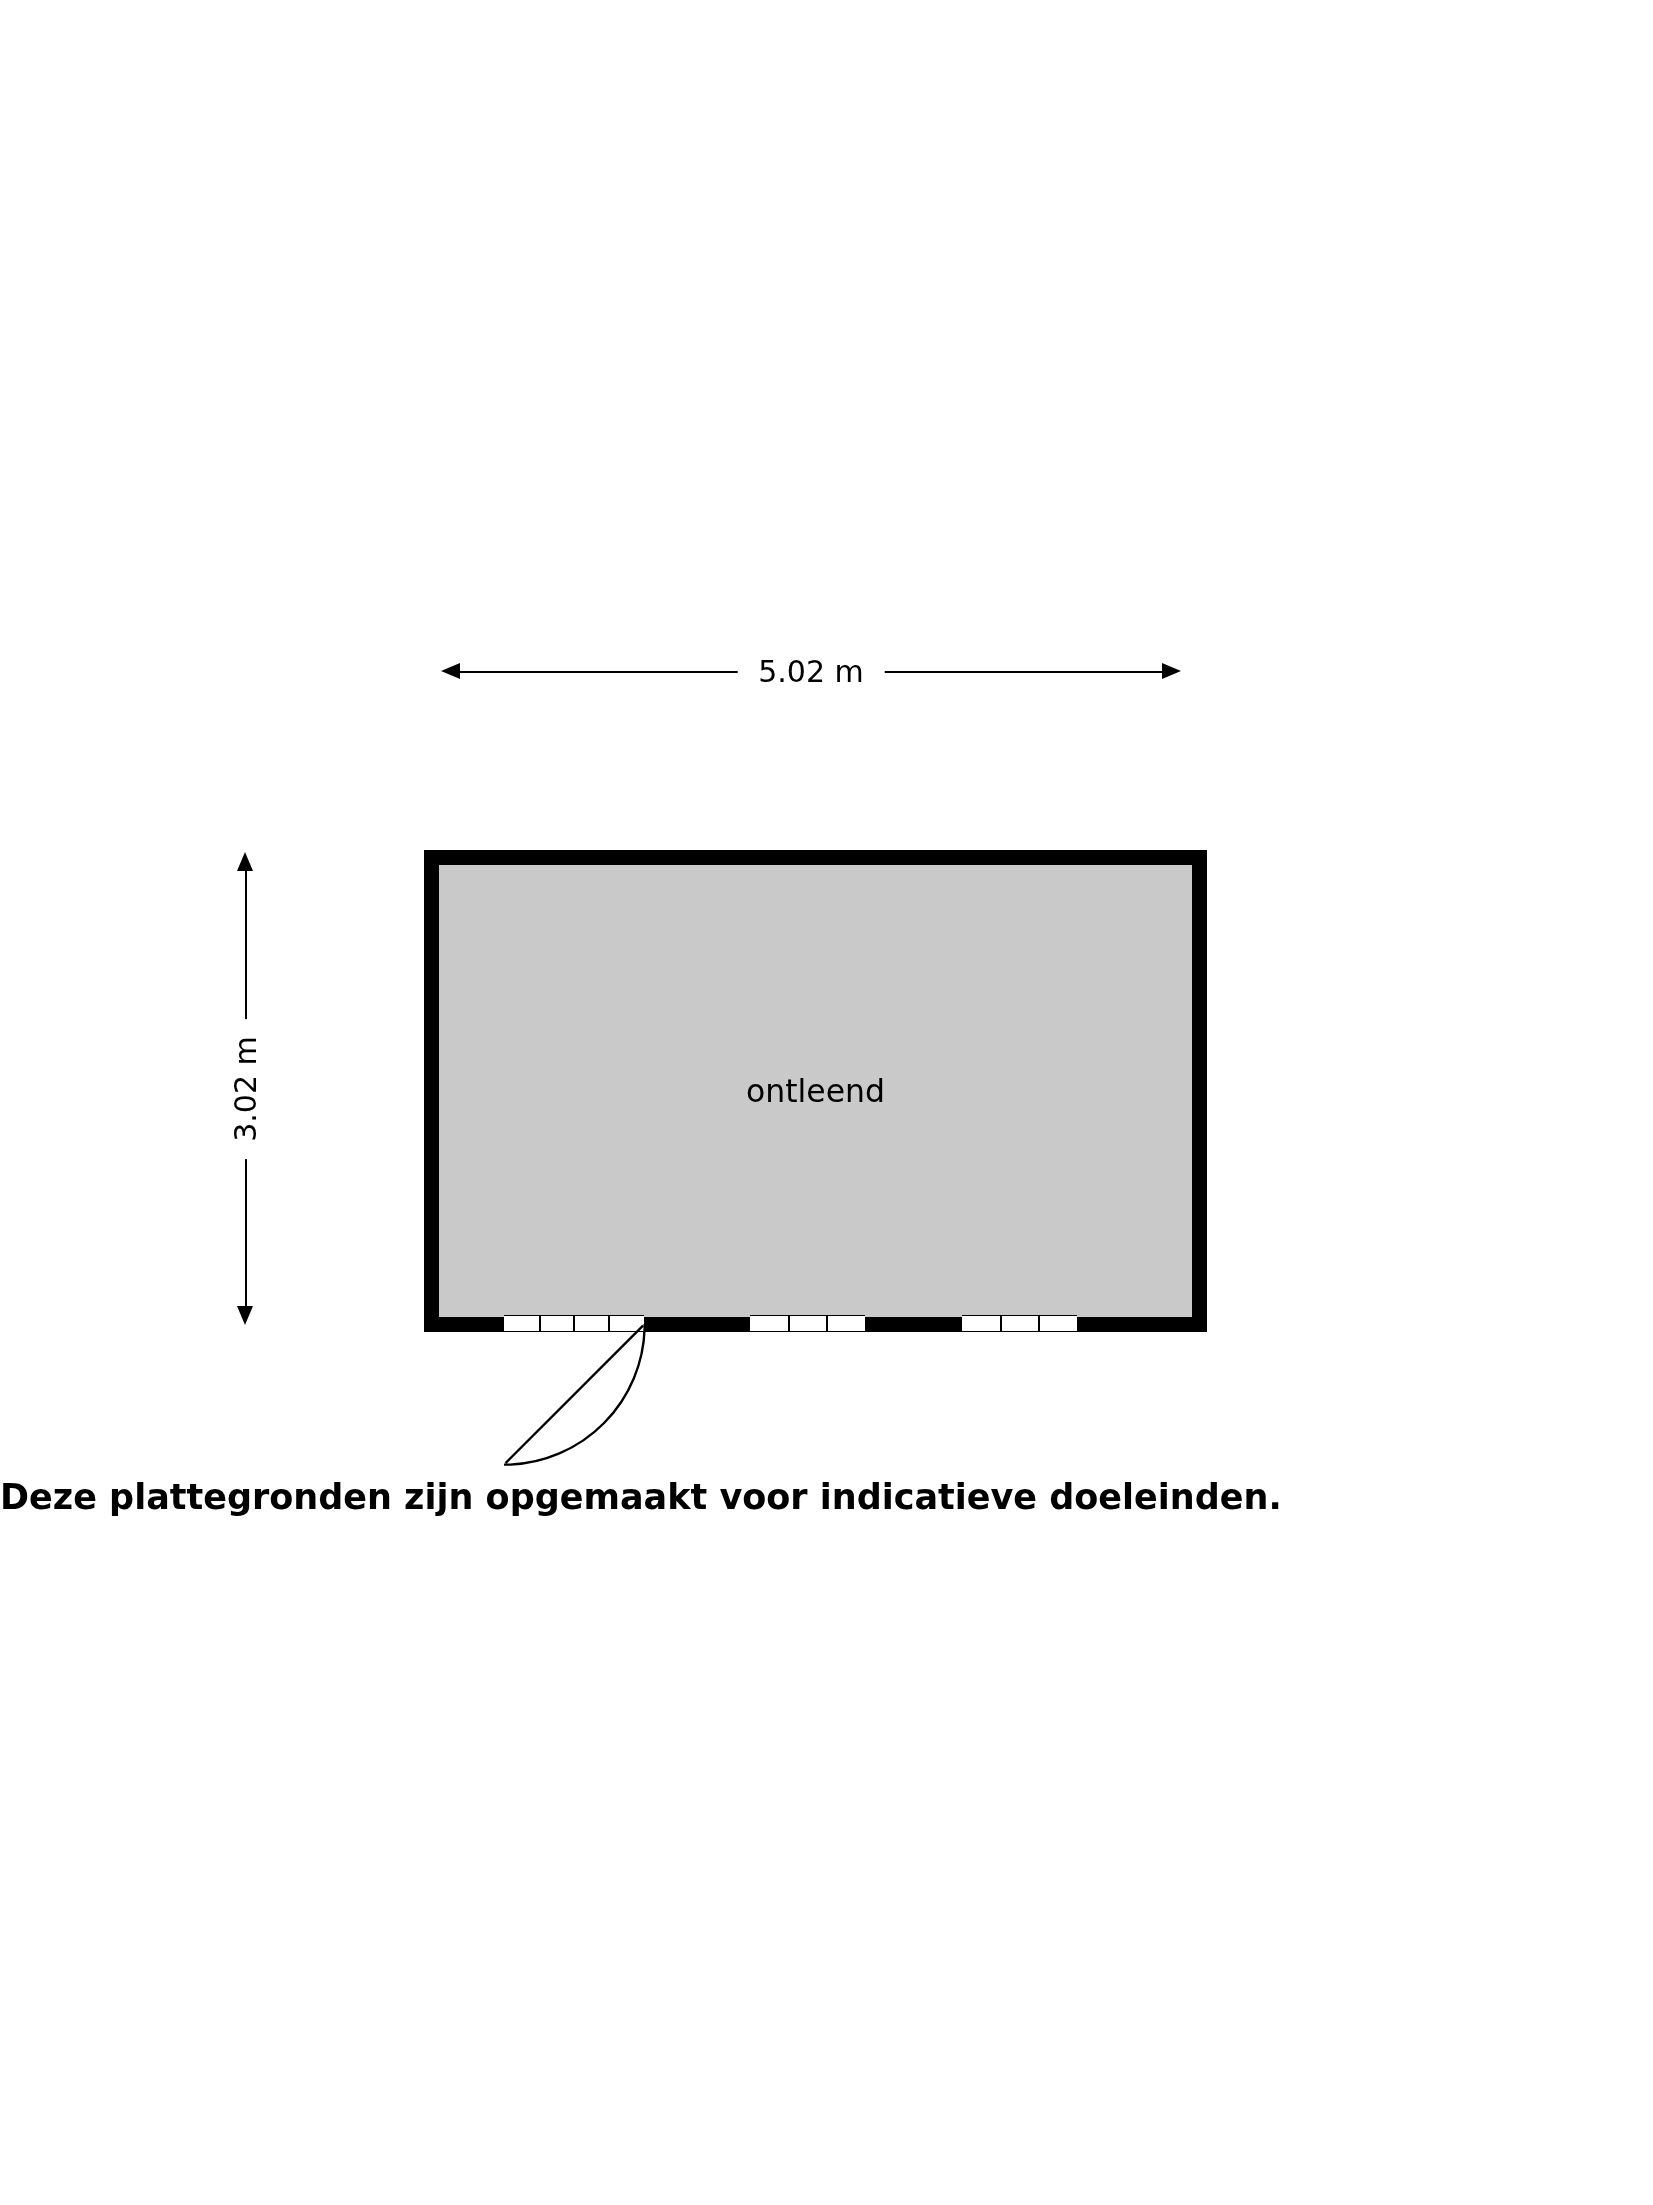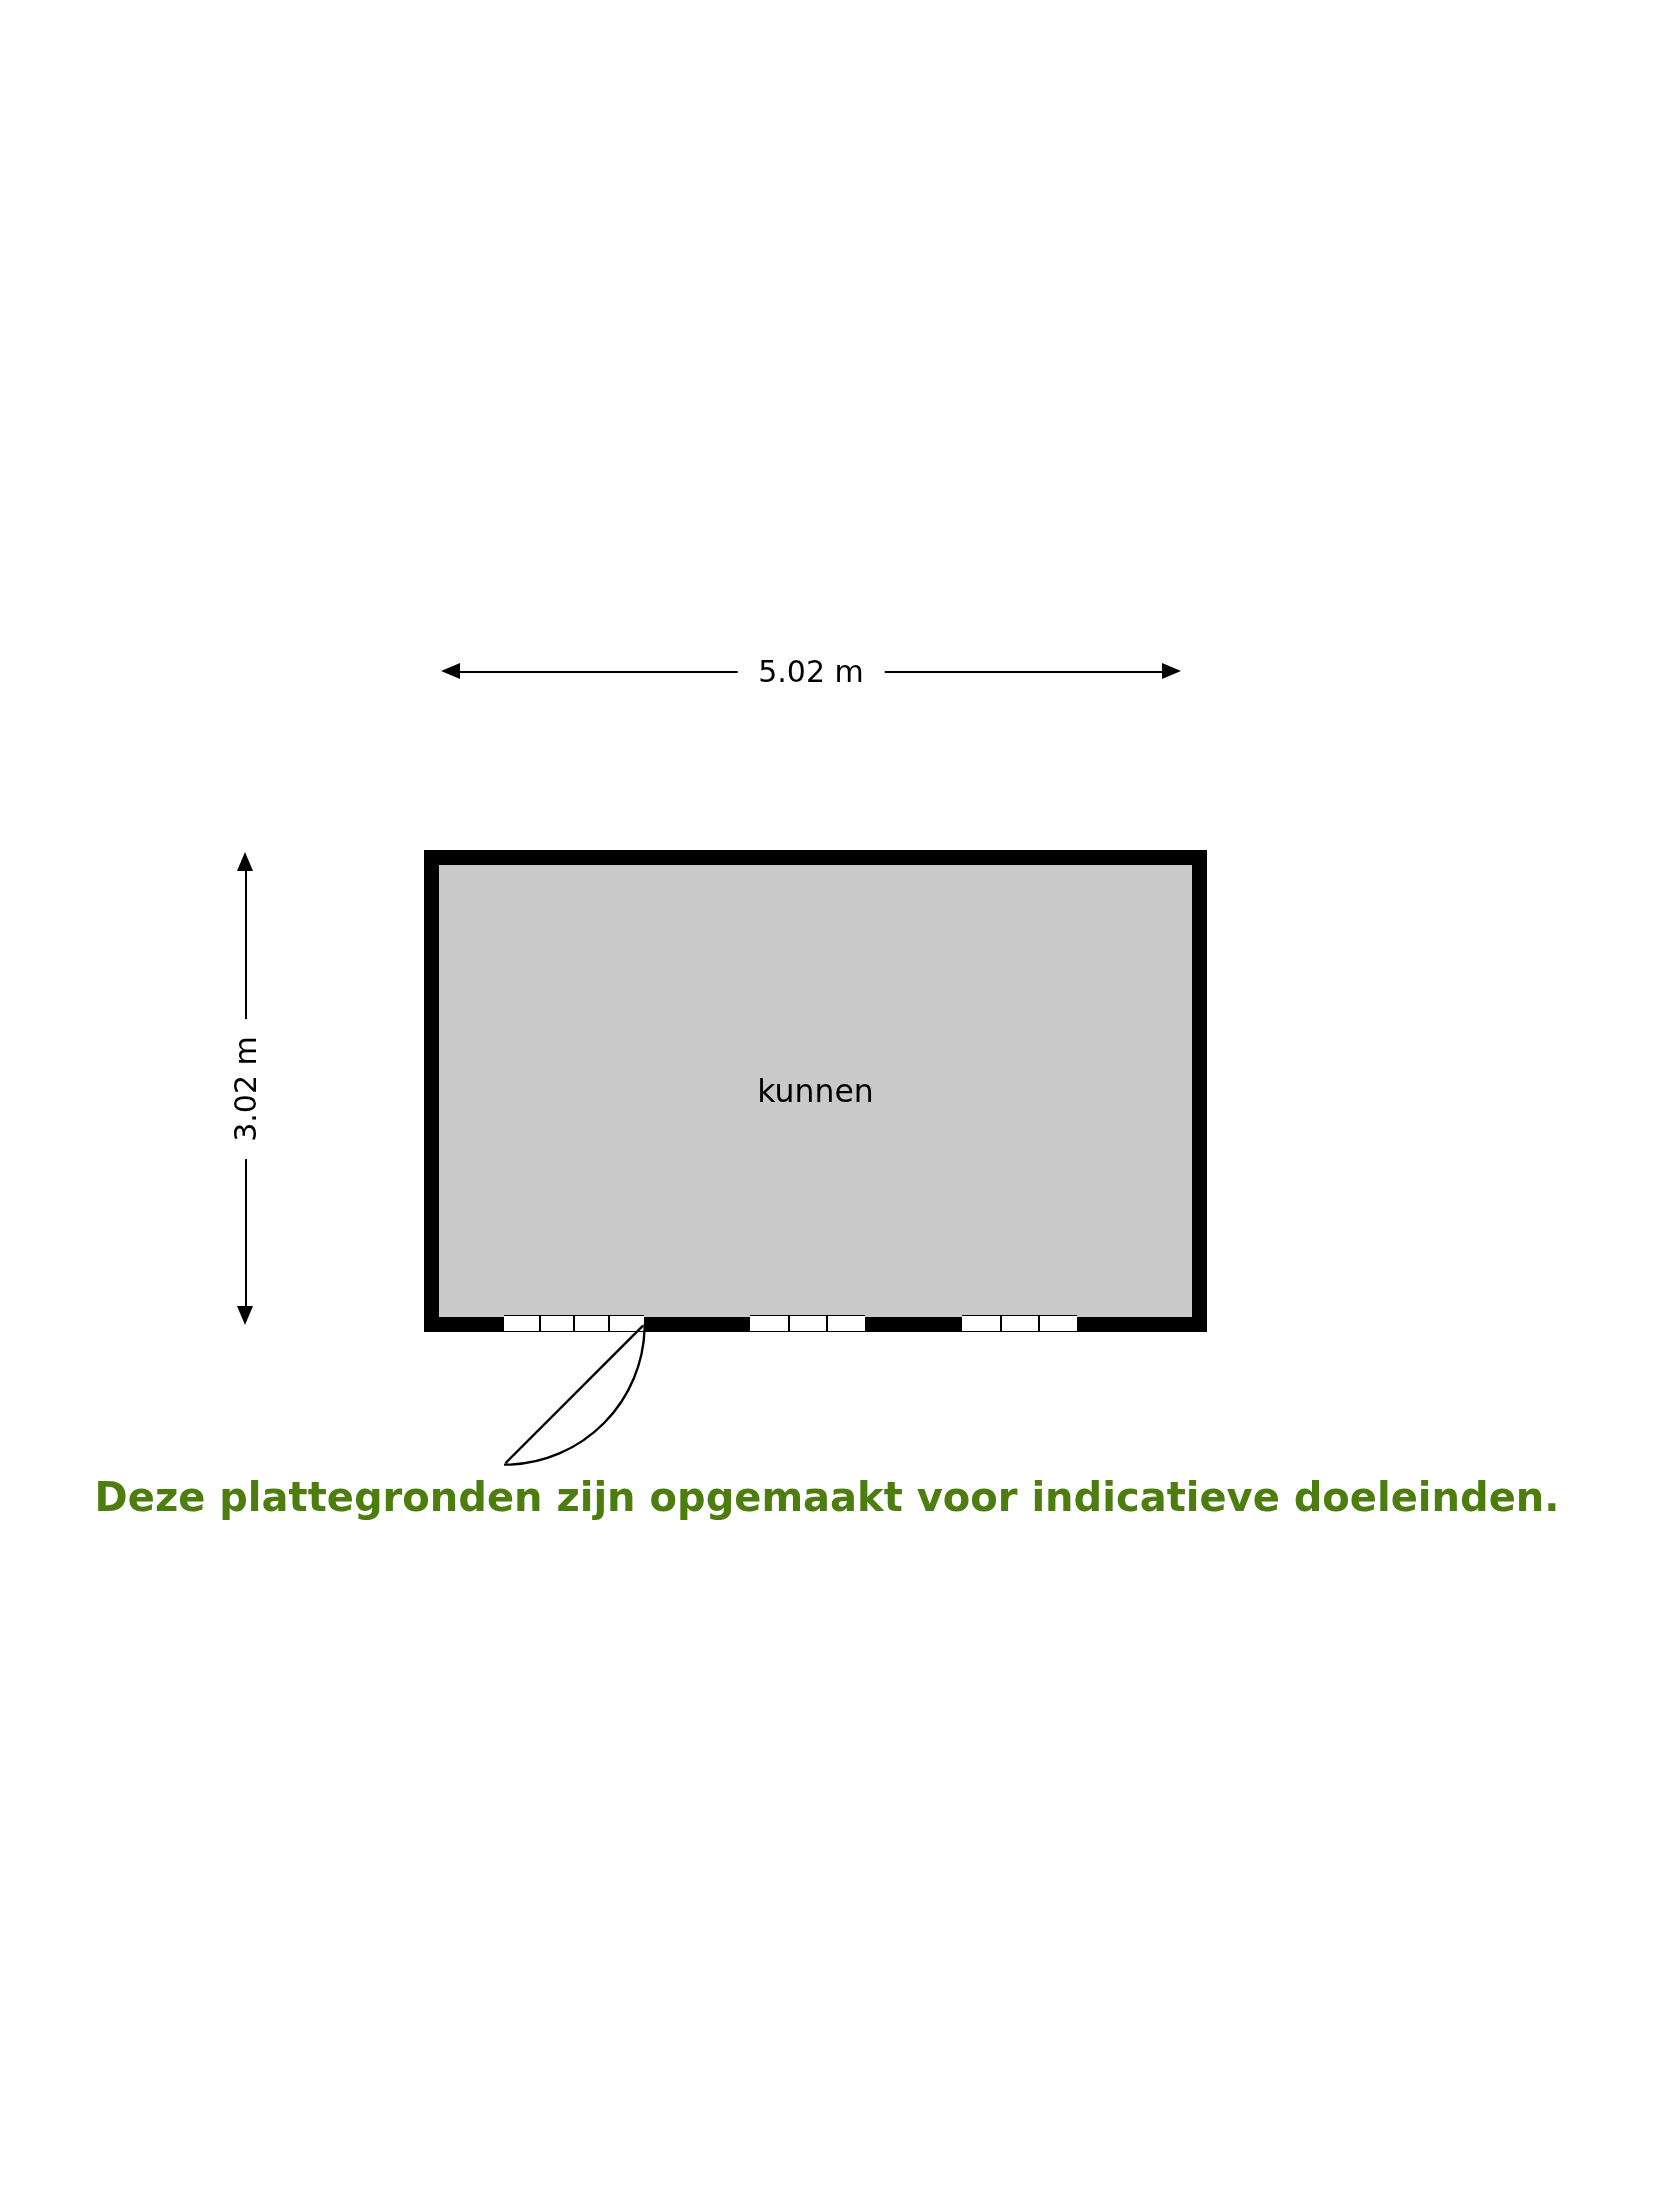--- a/index.html
+++ b/index.html
@@ -168,25 +168,24 @@
     height: 158px;
   }
   #door-swing svg { display: block; }
 
   
   #disclaimer {
     position: absolute;
     left: 0;
     top: 1471px;
     width: 1654px;
-    text-align: center;
-    font-size: 40px;
+    font-size: 35px;
     font-weight: bold;
     line-height: 52px;
-    color: #4d7c0f;
+    color: #000000;
   }
   #disclaimer .line2 { display: block; }
 </style>
 </head>
 <body>
 
 <div id="plan-stage">
 
   <div id="dim-top">
     <div class="arrow-left"></div>
@@ -196,21 +195,21 @@
   </div>
 
   <div id="dim-left">
     <div class="arrow-up"></div>
     <div class="line"></div>
     <div class="arrow-down"></div>
     <div class="label">3.02 m</div>
   </div>
 
   <div id="room-berging">
-    <div class="room-label">kunnen</div>
+    <div class="room-label">ontleend</div>
   </div>
 
   <div class="opening" id="opening-door-panel">
     <div class="mullion" style="left:35px"></div>
     <div class="mullion" style="left:69px"></div>
     <div class="mullion" style="left:104px"></div>
   </div>
   <div class="opening" id="opening-window-1">
     <div class="mullion" style="left:38px"></div>
     <div class="mullion" style="left:76px"></div>

